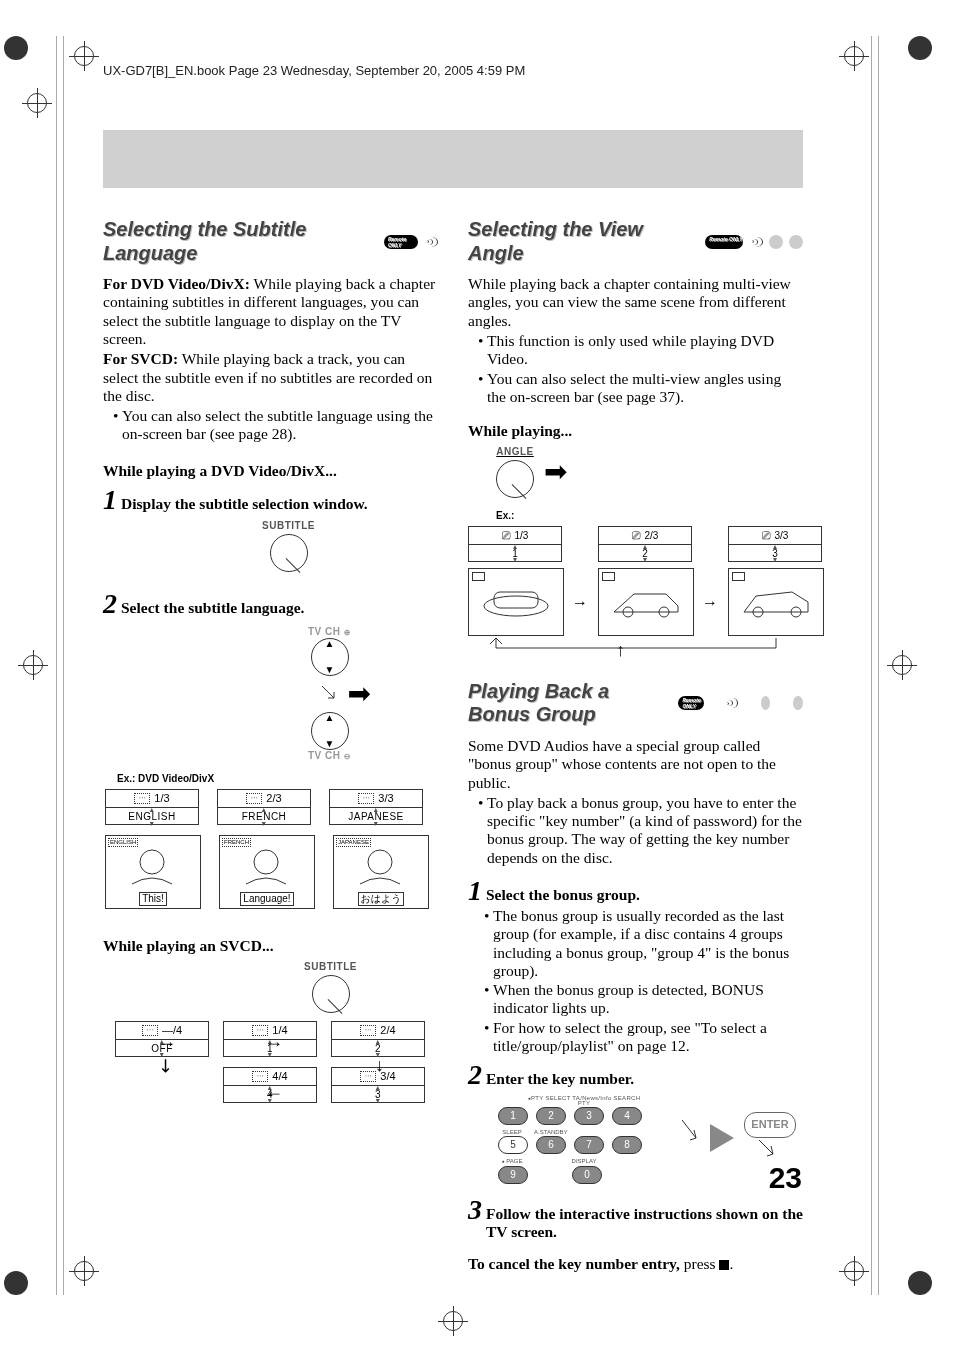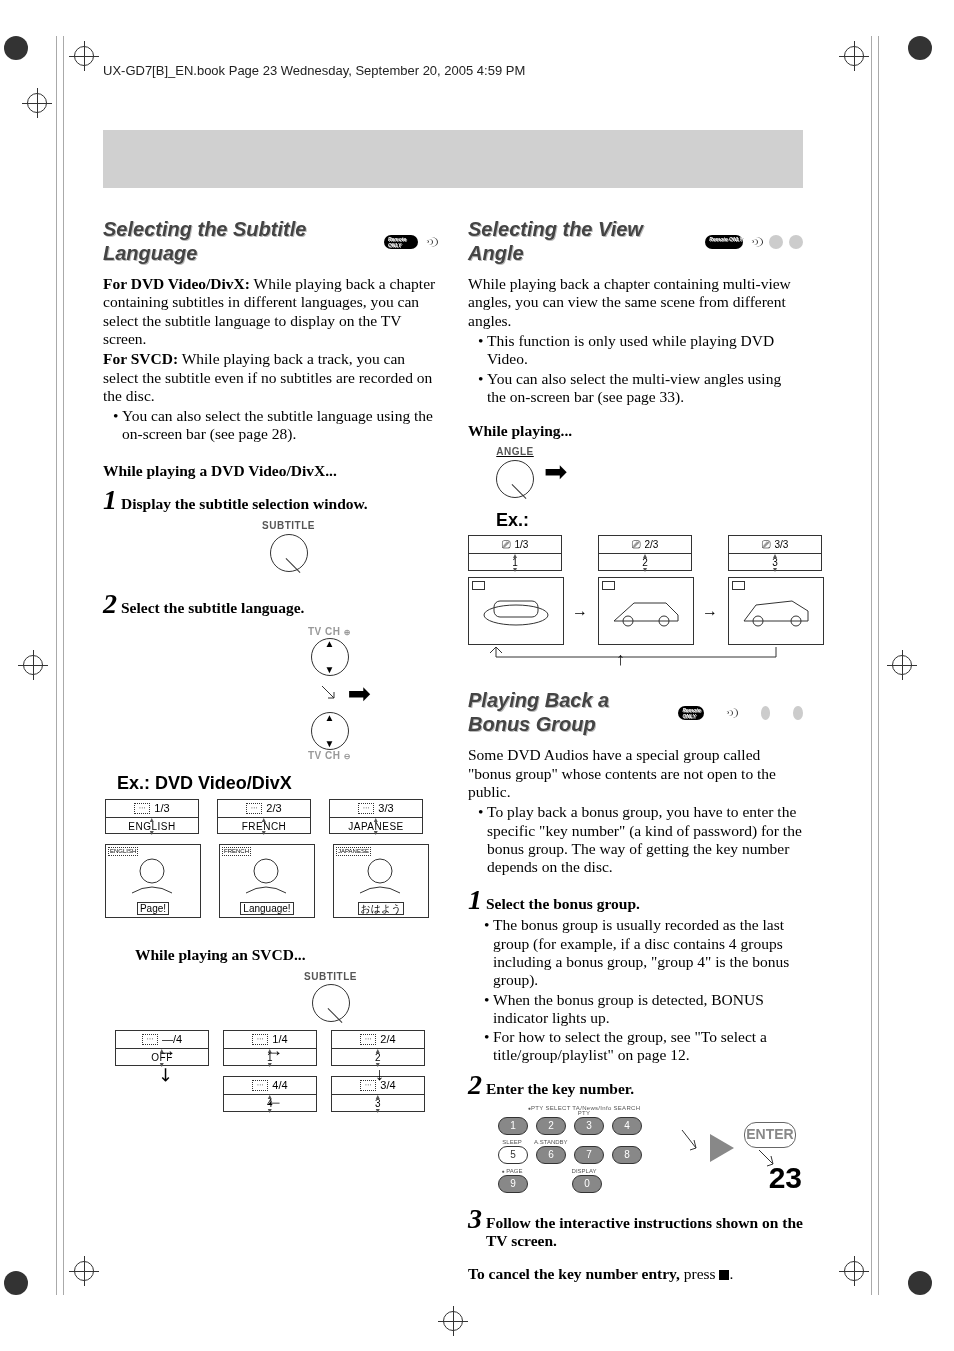--- a/index.html
+++ b/index.html
@@ -142,21 +142,21 @@
   }
   .remote-dir::after {
     content: "▼"; position: absolute; left: 50%; transform: translateX(-50%); bottom: -1px; font-size: 10px;
   }
   .arrow-right {
     font-size: 28px; line-height: 1;
   }
   .ex-label {
     font-family: Arial, sans-serif;
     font-weight: bold;
-    font-size: 18px;
+    font-size: 10px;
     margin: 12px 0 4px 14px;
   }
   .lang-grid {
     display: flex;
     gap: 18px;
     margin-left: 2px;
   }
   .lang-cell {
     width: 94px;
   }
@@ -251,21 +251,21 @@
     width: 28px; height: 16px; border: 1px solid #333; border-radius: 9px;
     font-size: 10px; font-family: Arial; text-align: center; line-height: 15px;
     background: #888; color: #fff;
   }
   .key.light { background: #fff; color: #333; }
   .key-label {
     font-size: 6px; font-family: Arial; color: #555; text-align: center; letter-spacing: 0.3px;
   }
   .enter-oval {
     width: 50px; height: 24px; border: 1px solid #666; border-radius: 12px;
-    font-family: Arial; font-weight: bold; font-size: 14px; text-align: center; line-height: 22px;
+    font-family: Arial; font-weight: bold; font-size: 11px; text-align: center; line-height: 22px;
     color: #888;
   }
   .big-arrow {
     width: 0; height: 0; border-top: 14px solid transparent; border-bottom: 14px solid transparent;
     border-left: 24px solid #888;
   }
   .page-num {
     position: absolute;
     right: 152px;
     bottom: 156px;
@@ -384,41 +384,41 @@
         </div>
       </div>
 
       <div class="thumb-row">
         <div class="thumb">
           <span class="tiny-tag">ENGLISH</span>
           <svg width="80" height="50">
               <circle cx="40" cy="20" r="12" fill="none" stroke="#333"></circle>
               <path d="M20 42 Q40 30 60 42" fill="none" stroke="#333"></path>
             </svg>
-          <span style="background:#fff;border:1px solid #333;padding:0 2px;margin-bottom:2px;">Page!</span>
+          <span style="background:#fff;border:1px solid #333;padding:0 2px;margin-bottom:2px;">This!</span>
         </div>
         <div class="thumb">
           <span class="tiny-tag">FRENCH</span>
           <svg width="80" height="50">
               <circle cx="40" cy="20" r="12" fill="none" stroke="#333"></circle>
               <path d="M20 42 Q40 30 60 42" fill="none" stroke="#333"></path>
             </svg>
           <span style="background:#fff;border:1px solid #333;padding:0 2px;margin-bottom:2px;">Language!</span>
         </div>
         <div class="thumb">
           <span class="tiny-tag">JAPANESE</span>
           <svg width="80" height="50">
               <circle cx="40" cy="20" r="12" fill="none" stroke="#333"></circle>
               <path d="M20 42 Q40 30 60 42" fill="none" stroke="#333"></path>
             </svg>
           <span style="background:#fff;border:1px solid #333;padding:0 2px;margin-bottom:2px;">おはよう</span>
         </div>
       </div>
 
-      <p class="para bold" style="margin-top:28px;margin-left:32px;">While playing an SVCD...</p>
+      <p class="para bold" style="margin-top:28px;">While playing an SVCD...</p>
 
       <div style="margin:6px 0 0 120px; text-align:center;">
         <div class="micro-label">SUBTITLE</div>
         <div class="remote-btn-circle"></div>
       </div>
 
       <div class="svcd-grid">
         <div>
           <div class="lang-top">
               <span class="cc">⋯</span>
@@ -472,21 +472,21 @@
         <span>Selecting the View Angle</span>
         <span class="remote-badge"></span>
         <span class="ir-icon"></span>
         <span class="gray-dot"></span>
         <span class="gray-dot"></span>
       </h2>
 
       <p class="para">While playing back a chapter containing multi-view angles, you can view the same scene from different angles.</p>
       <div class="bullet-list">
         <div class="bullet-item">This function is only used while playing DVD Video.</div>
-        <div class="bullet-item">You can also select the multi-view angles using the on-screen bar (see page 33).</div>
+        <div class="bullet-item">You can also select the multi-view angles using the on-screen bar (see page 37).</div>
       </div>
 
       <p class="para bold" style="margin-top:16px;">While playing...</p>
 
       <div style="display:flex; align-items:center; gap:10px; margin:6px 0 0 28px;">
         <div style="text-align:center;text-decoration:underline;">
           <div class="micro-label">ANGLE</div>
           <div class="remote-btn-circle"></div>
         </div>
         <span class="arrow-right">➡</span>

